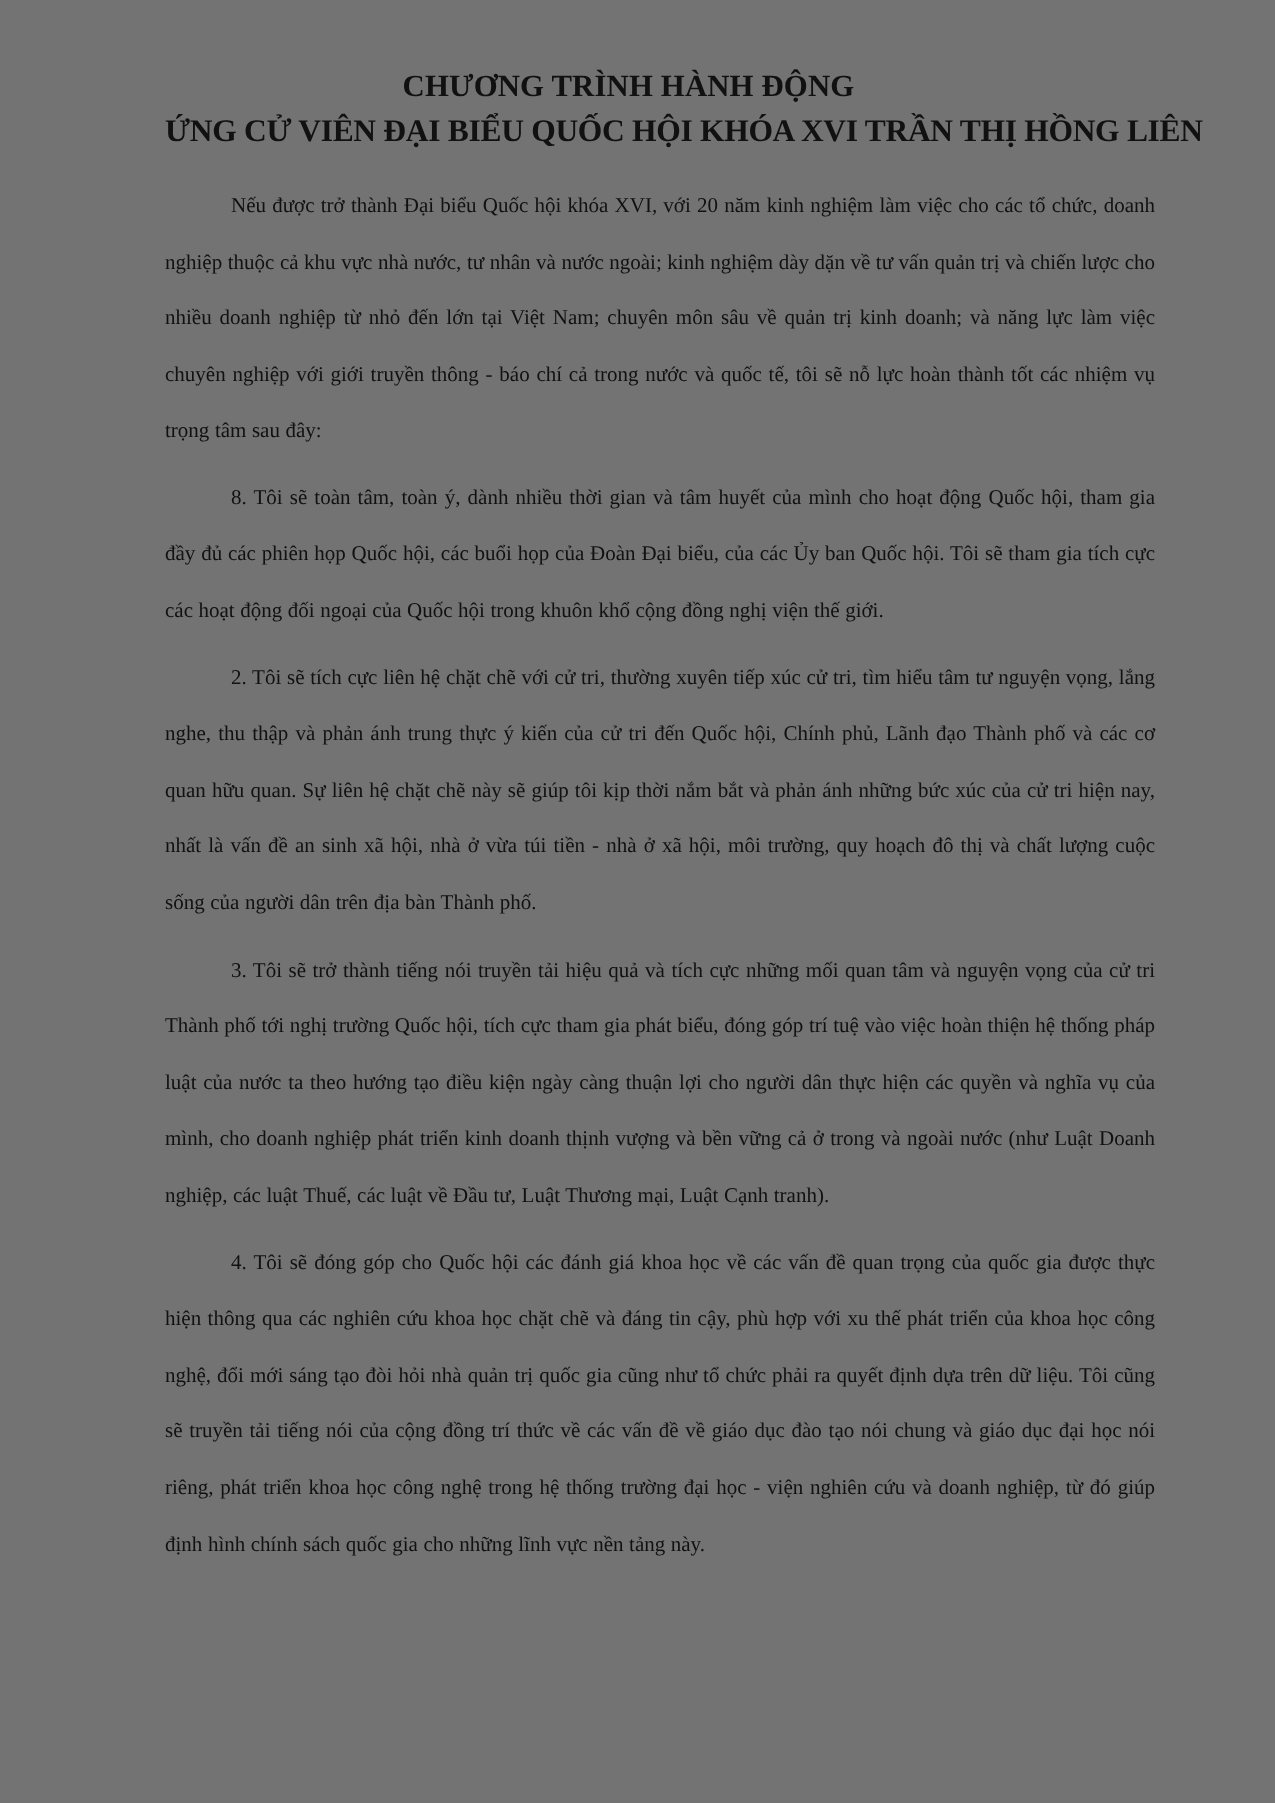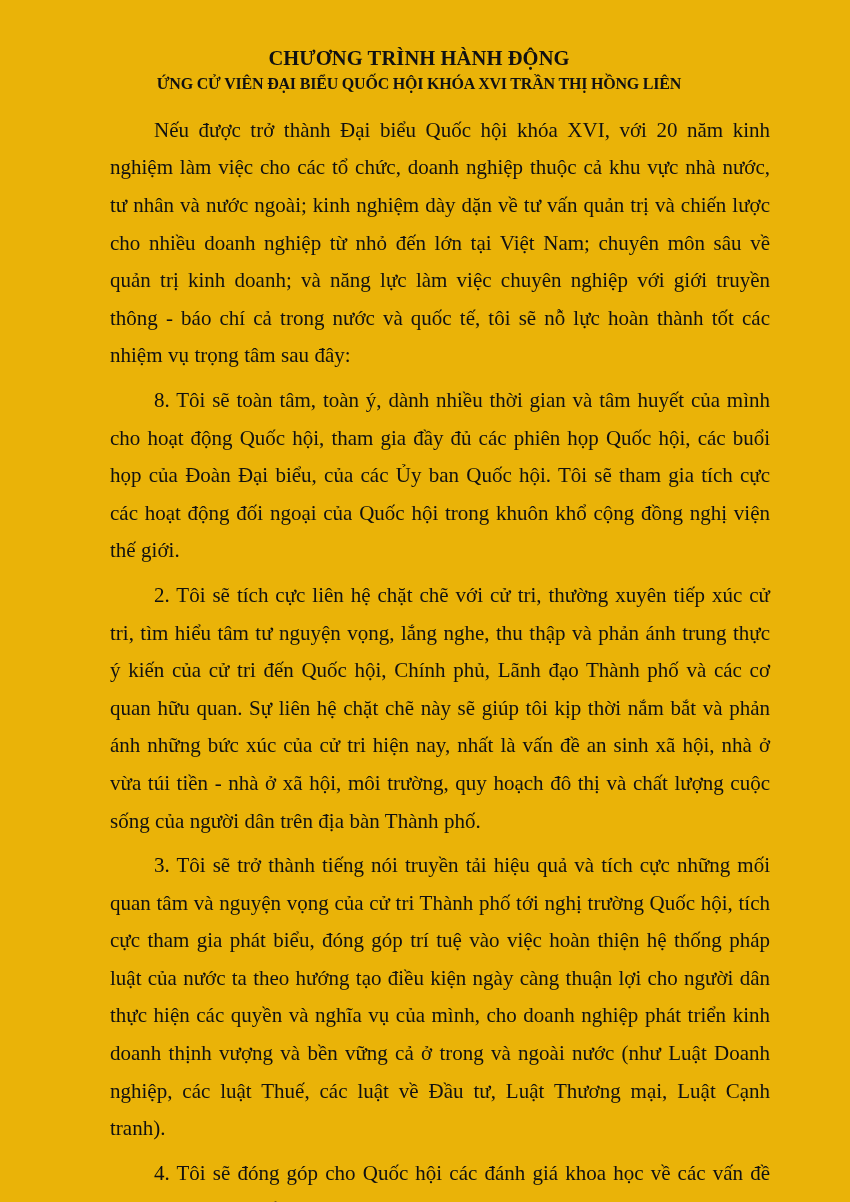--- a/index.html
+++ b/index.html
@@ -10,21 +10,21 @@
   }
   body {
     font-family: "Liberation Serif", "DejaVu Serif", serif;
     color: #111111;
   }
   .page {
     position: relative;
     width: 850px;
     height: 1202px;
     margin: 0 auto;
-    background: #eab308;
+    background: #737373;
     box-sizing: border-box;
     padding: 44px 92px 0 110px;
     overflow: hidden;
   }
   .doc-title {
     text-align: center;
     font-weight: bold;
     font-size: 20.5px;
     line-height: 1.42;
     letter-spacing: 0.1px;
@@ -32,32 +32,32 @@
     padding-right: 30px;
   }
   .doc-title .title-line {
     display: block;
     white-space: nowrap;
   }
   .doc-title .title-line-1 {
     font-size: 20.5px;
   }
   .doc-title .title-line-2 {
-    font-size: 16px;
+    font-size: 21px;
     letter-spacing: -0.2px;
   }
   .body-block {
     width: 660px;
   }
   p.para {
     margin: 0 0 7px 0;
     text-align: justify;
     text-justify: inter-word;
     text-indent: 44px;
-    font-size: 21px;
+    font-size: 14px;
     line-height: 37.6px;
     word-spacing: 0.2px;
     hyphens: none;
   }
   p.para:last-child {
     margin-bottom: 0;
   }
 </style>
 </head>
 <body>

